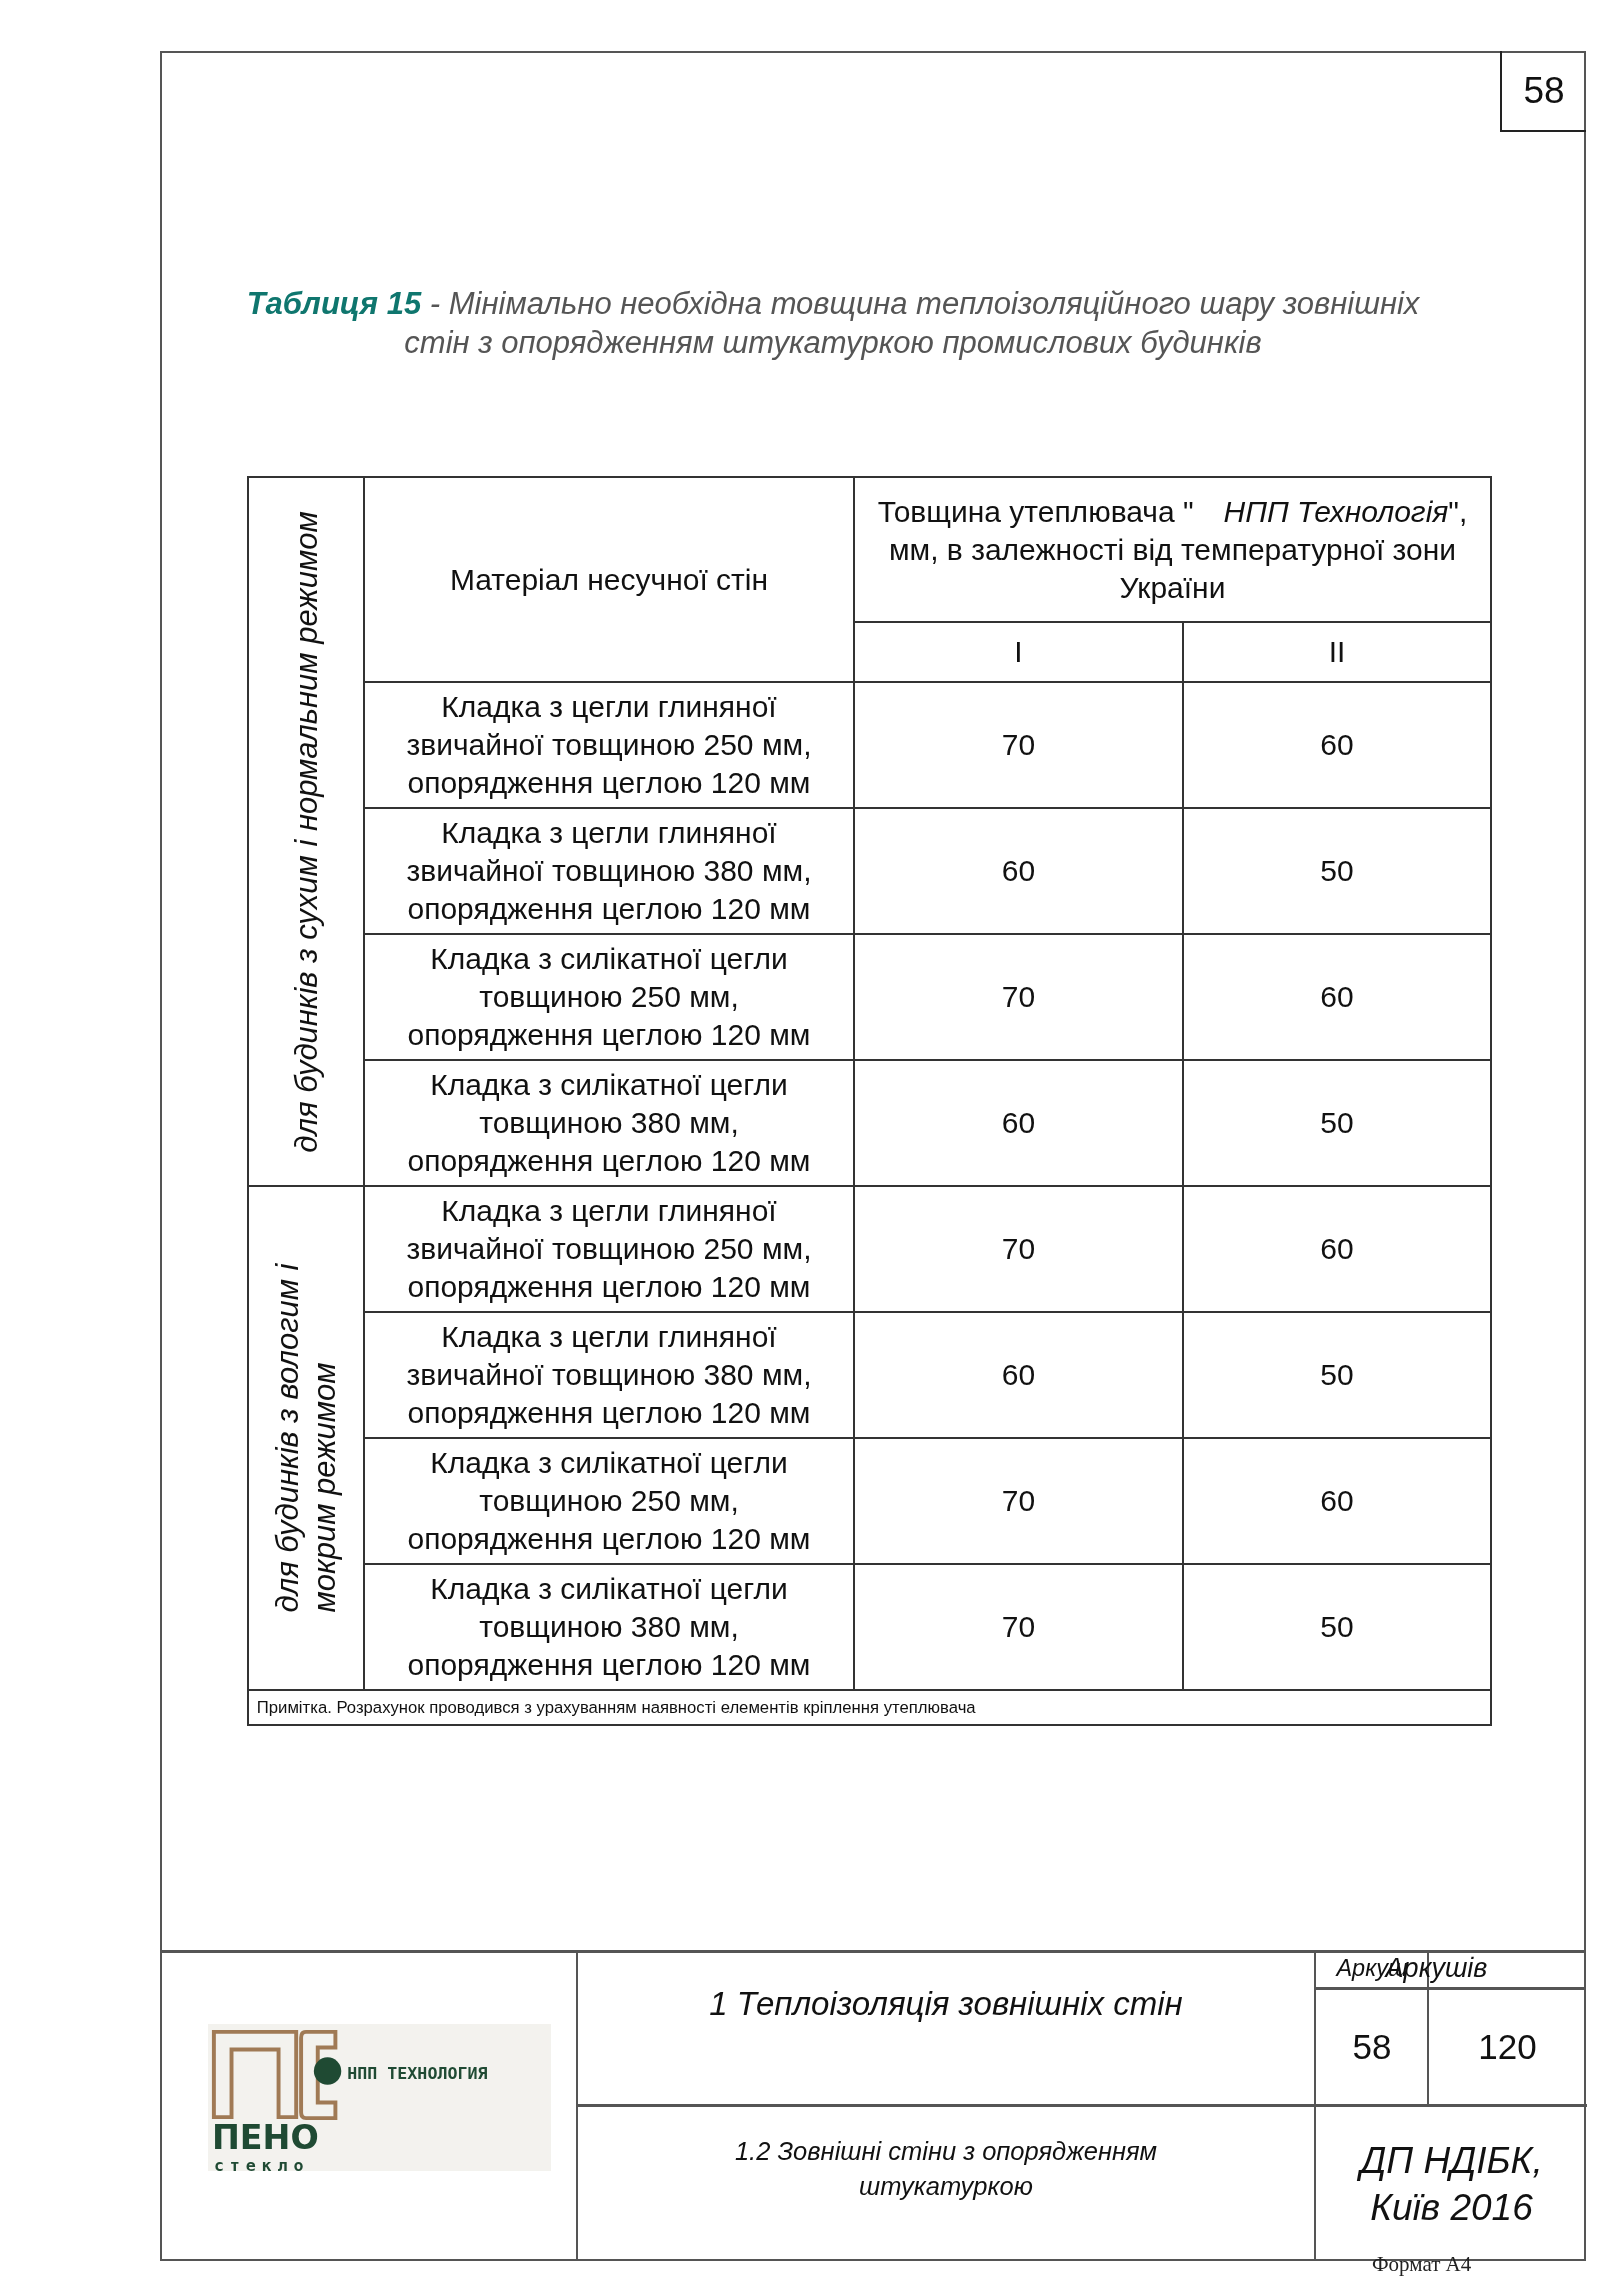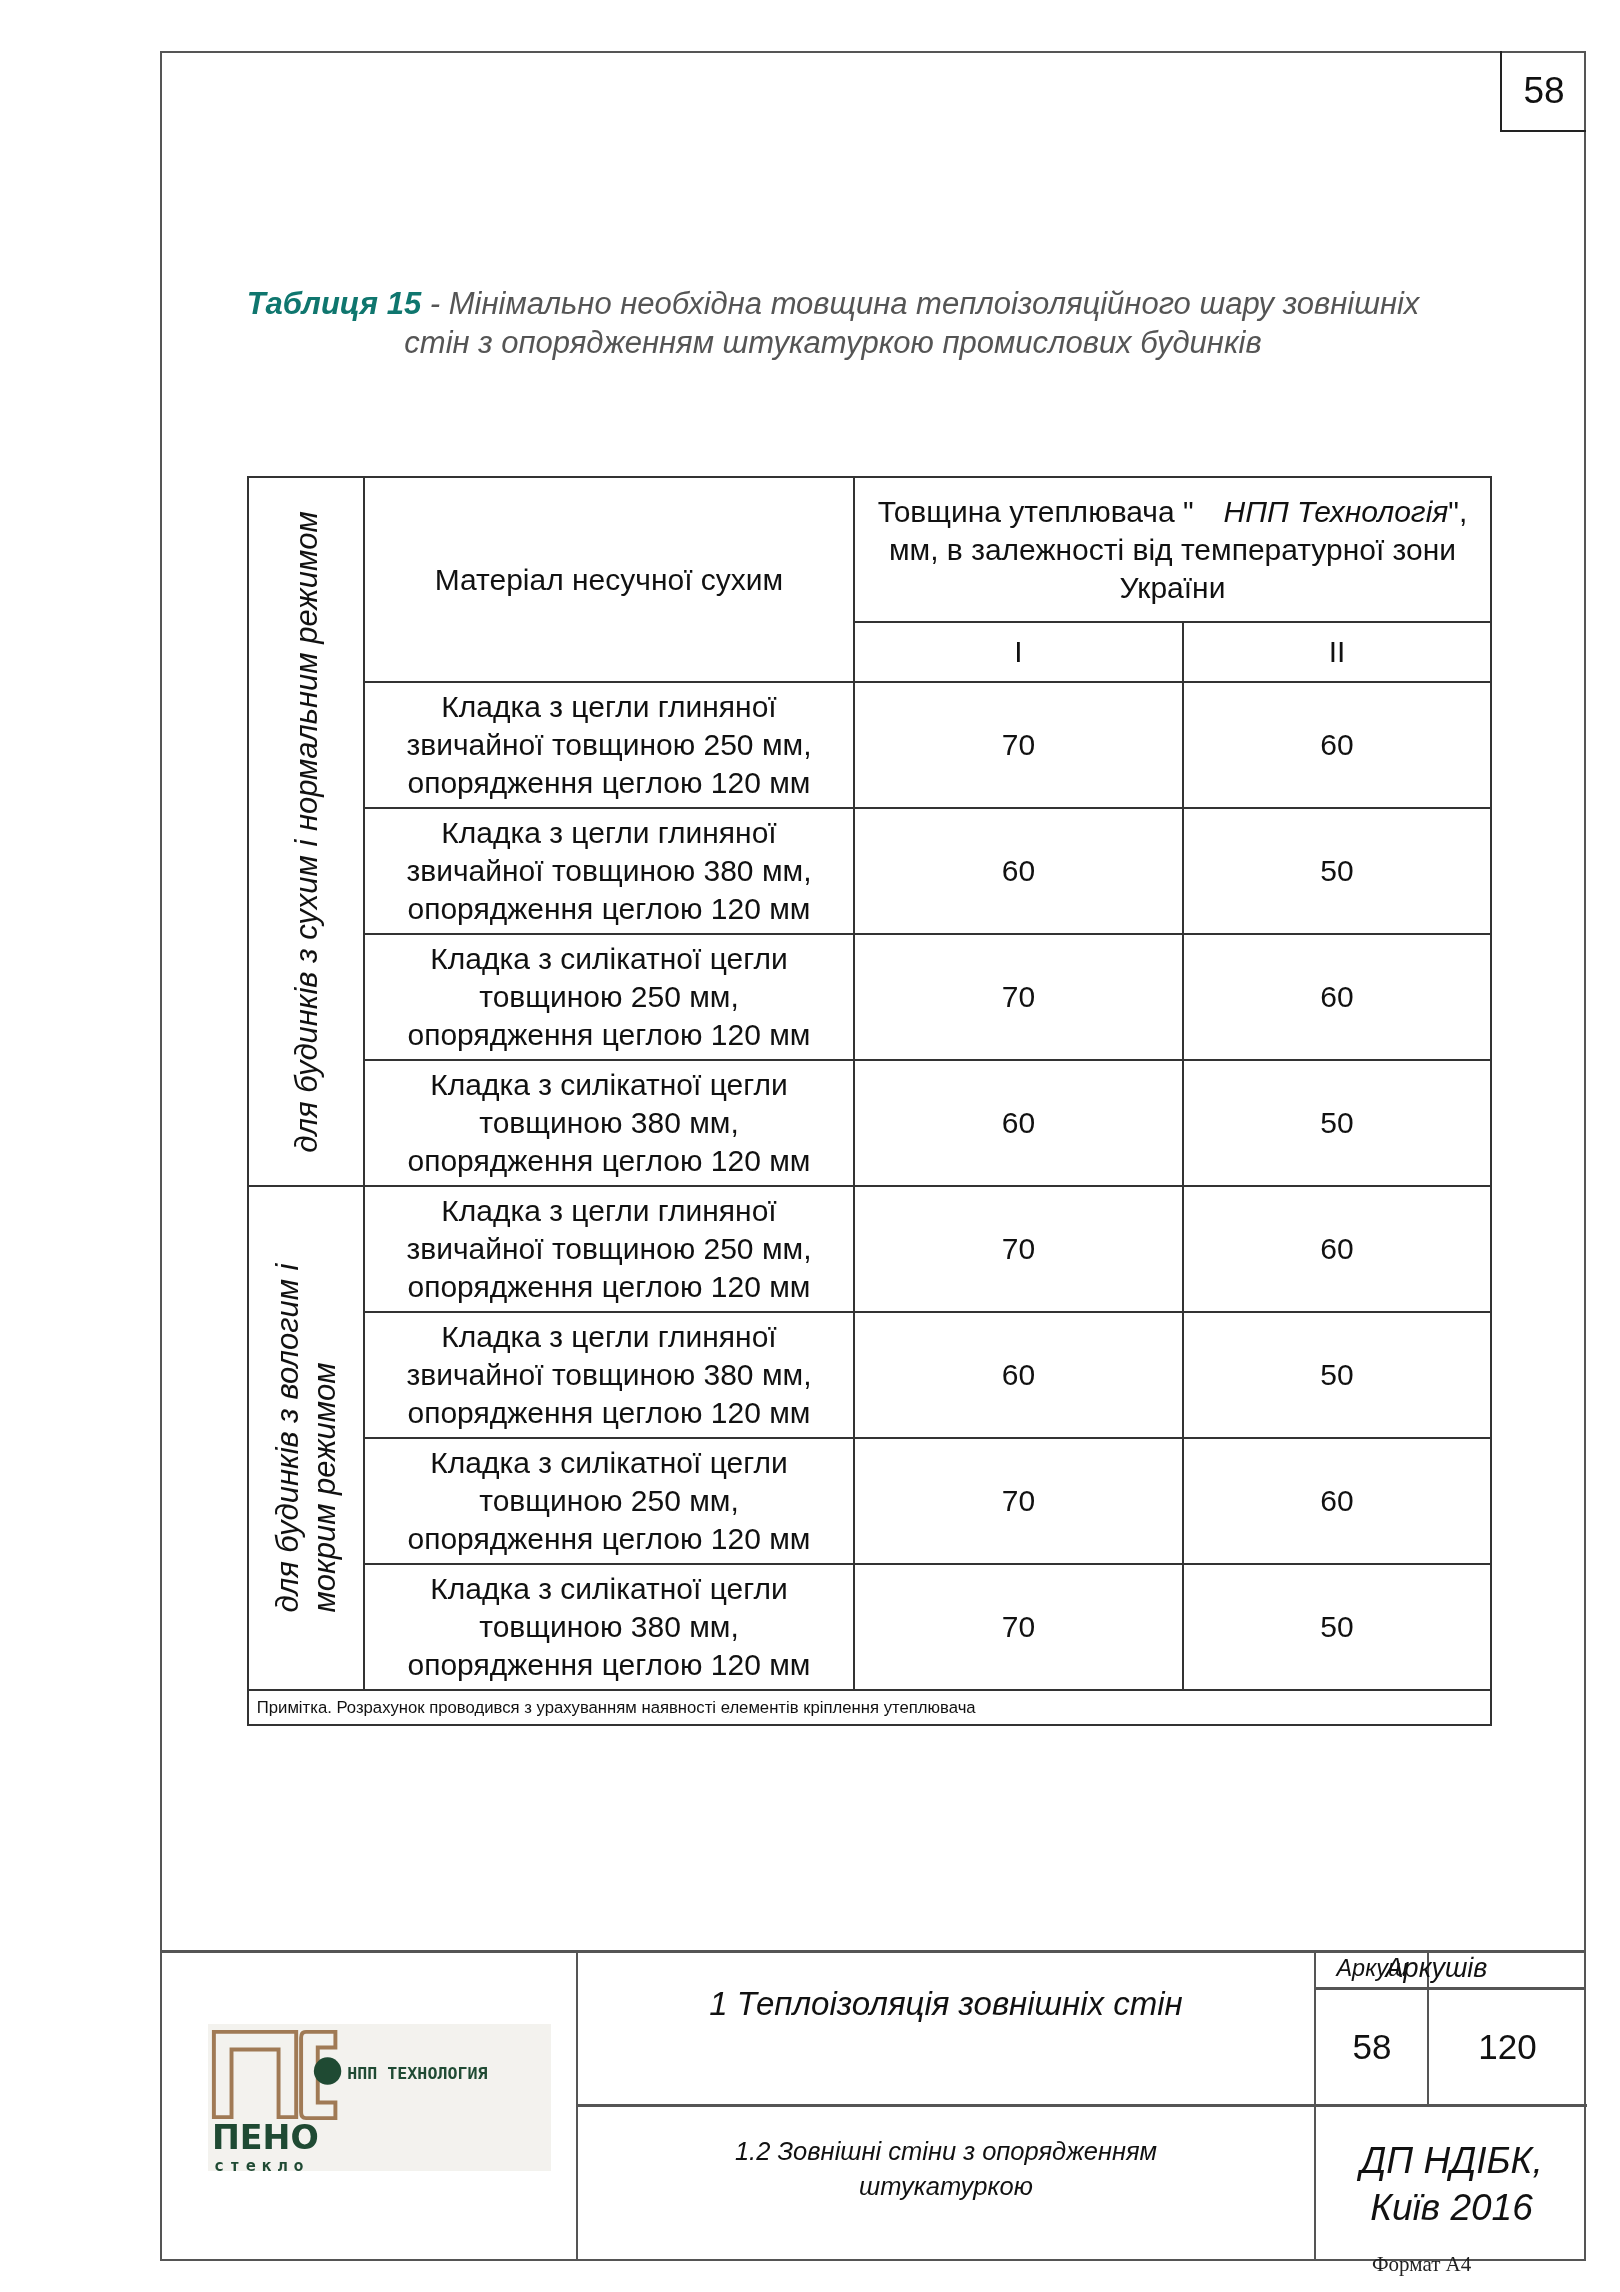--- a/index.html
+++ b/index.html
@@ -55,21 +55,21 @@
       <col style="width:329px">
       <col style="width:308px">
   </colgroup>
   <tbody>
       <tr style="height:145px">
     <td class="rot" rowspan="6">
       <div class="rot-inner">
             <div>для будинків   з сухим і нормальним режимом</div>
           </div>
     </td>
-    <td rowspan="2">Матеріал несучної сухим</td>
+    <td rowspan="2">Матеріал несучної стін</td>
     <td colspan="2">
       <div><span>Товщина утеплювача "</span><span class="hdr-brand">НПП Технологія</span><span>",</span></div>
       <div>мм, в залежності від температурної зони</div>
       <div>України</div>
     </td>
   </tr>
   <tr style="height:60px">
     <td class="val">I</td>
     <td class="val">II</td>
   </tr>

